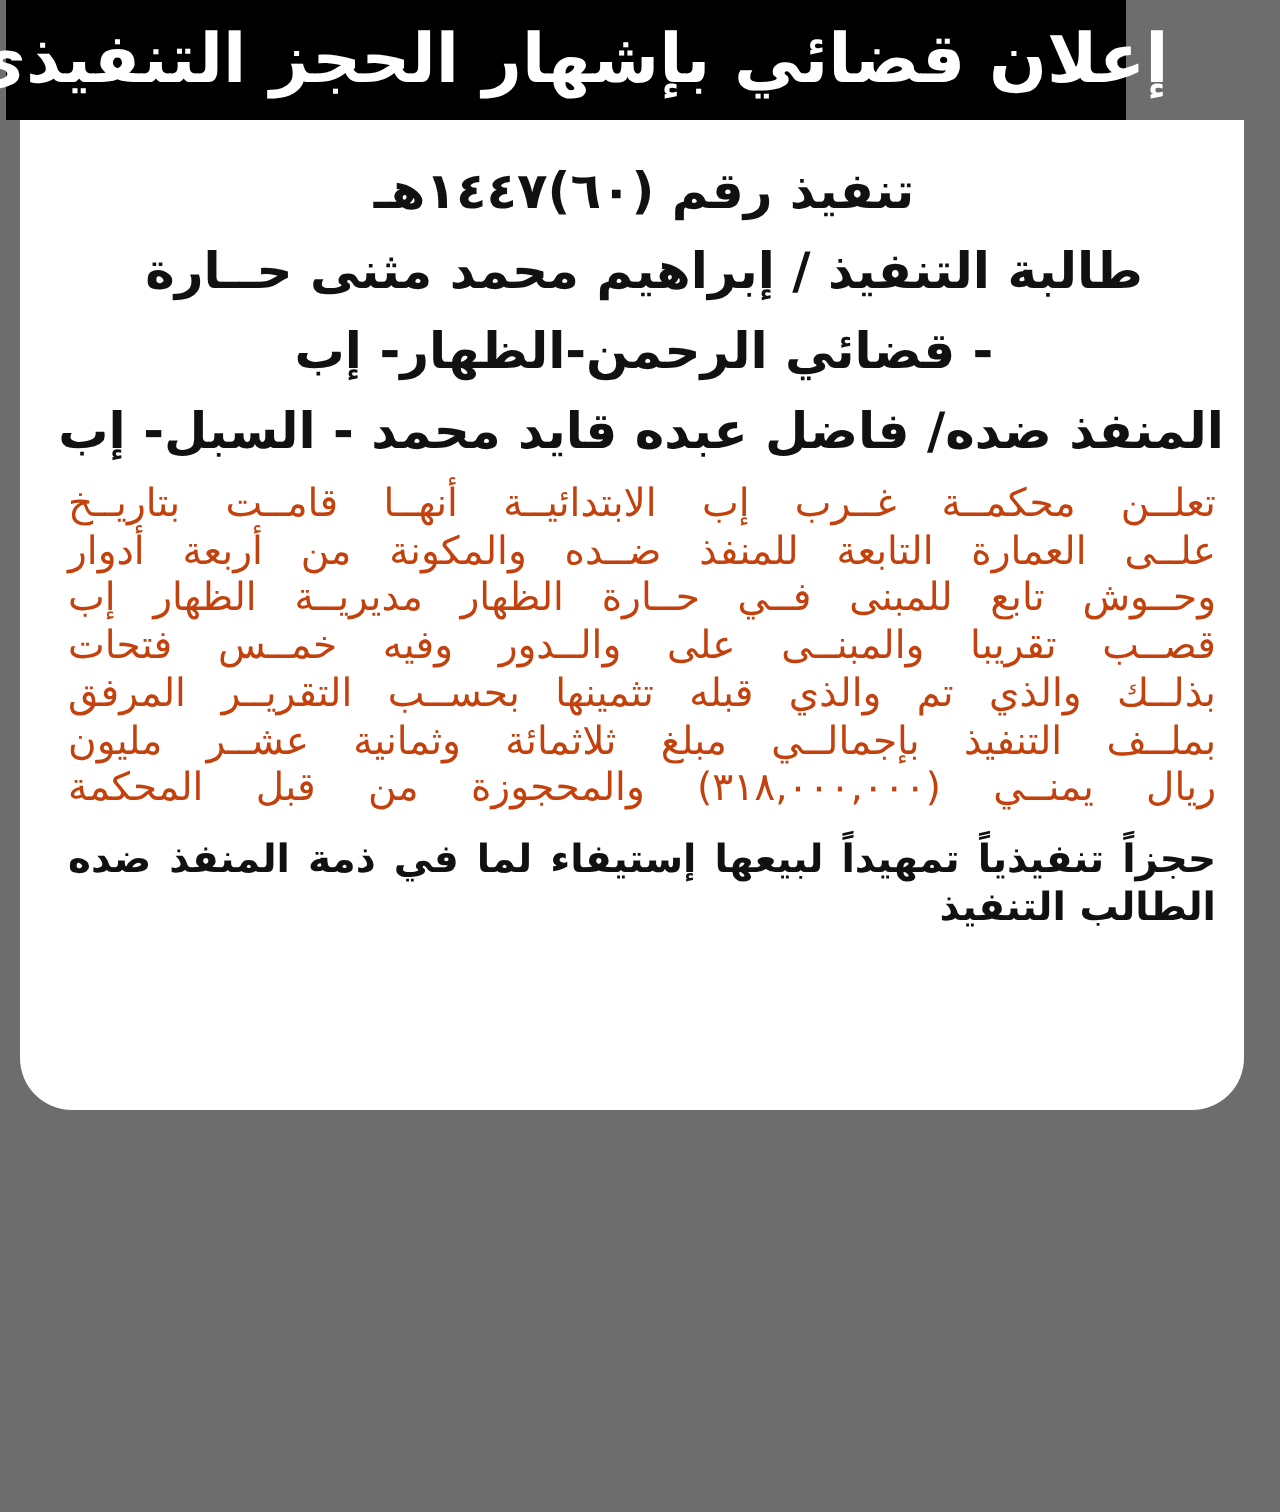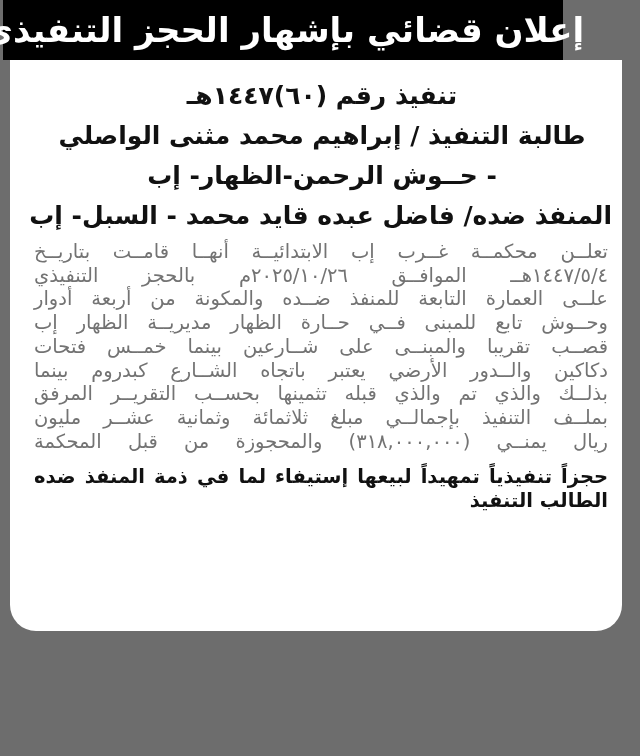--- a/index.html
+++ b/index.html
@@ -41,21 +41,21 @@
       direction: rtl;
       letter-spacing: 0;
       white-space: nowrap;
       line-height: 1;
     }
     .panel {
       position: absolute;
       left: 10px;
       top: 60px;
       width: 612px;
-      height: 571px;
+      height: 495px;
       background: #ffffff;
       border-bottom-left-radius: 26px;
       border-bottom-right-radius: 26px;
       box-sizing: border-box;
       padding: 0 10px 0 22px;
       direction: rtl;
     }
     .heading-block {
       text-align: center;
       font-family: "DejaVu Sans", sans-serif;
@@ -65,21 +65,21 @@
     }
     .heading-line {
       font-size: 25px;
       line-height: 40px;
       white-space: nowrap;
     }
     .body-text {
       font-family: "DejaVu Sans", sans-serif;
       font-size: 19.5px;
       line-height: 23.7px;
-      color: #737373;
+      color: #c2410c;
       text-align: justify;
       text-align-last: justify;
       margin-top: 4px;
       padding: 0 4px 0 2px;
     }
     .body-line {
       display: block;
       white-space: nowrap;
       text-align: justify;
       text-align-last: justify;
@@ -109,32 +109,30 @@
 <body>
 
 <div class="frame">
   <div class="header-bar">
     <div class="header-title">إعلان قضائي بإشهار الحجز التنفيذي</div>
   </div>
 
   <div class="panel">
     <div class="heading-block">
       <div class="heading-line">تنفيذ رقم (٦٠)١٤٤٧هـ</div>
-      <div class="heading-line">طالبة التنفيذ / إبراهيم محمد مثنى الواصلي</div>
-      <div class="heading-line">- حــوش الرحمن-الظهار- إب</div>
+      <div class="heading-line">طالبة التنفيذ / إبراهيم محمد مثنى حــارة</div>
+      <div class="heading-line">- قضائي الرحمن-الظهار- إب</div>
       <div class="heading-line">المنفذ ضده/ فاضل عبده قايد محمد - السبل- إب</div>
     </div>
 
     <div class="body-text">
       <span class="body-line">تعلــن محكمــة غــرب إب الابتدائيــة أنهــا قامــت بتاريــخ</span>
-      <span class="body-line">١٤٤٧/٥/٤هــ الموافــق ٢٠٢٥/١٠/٢٦م بالحجز التنفيذي</span>
       <span class="body-line">علــى العمارة التابعة للمنفذ ضــده والمكونة من أربعة أدوار</span>
       <span class="body-line">وحــوش تابع للمبنى فــي حــارة الظهار مديريــة الظهار إب</span>
-      <span class="body-line">قصــب تقريبا والمبنــى على شــارعين بينما خمــس فتحات</span>
-      <span class="body-line">دكاكين والــدور الأرضي يعتبر باتجاه الشــارع كبدروم بينما</span>
+      <span class="body-line">قصــب تقريبا والمبنــى على والــدور وفيه خمــس فتحات</span>
       <span class="body-line">بذلــك والذي تم والذي قبله تثمينها بحســب التقريــر المرفق</span>
       <span class="body-line">بملــف التنفيذ بإجمالــي مبلغ ثلاثمائة وثمانية عشــر مليون</span>
       <span class="body-line">ريال يمنــي (٣١٨,٠٠٠,٠٠٠) والمحجوزة من قبل المحكمة</span>
     </div>
 
     <div class="closing">
       <span class="closing-line justify">حجزاً تنفيذياً تمهيداً لبيعها إستيفاء لما في ذمة المنفذ ضده</span>
       <span class="closing-line start">الطالب التنفيذ</span>
     </div>
   </div>

